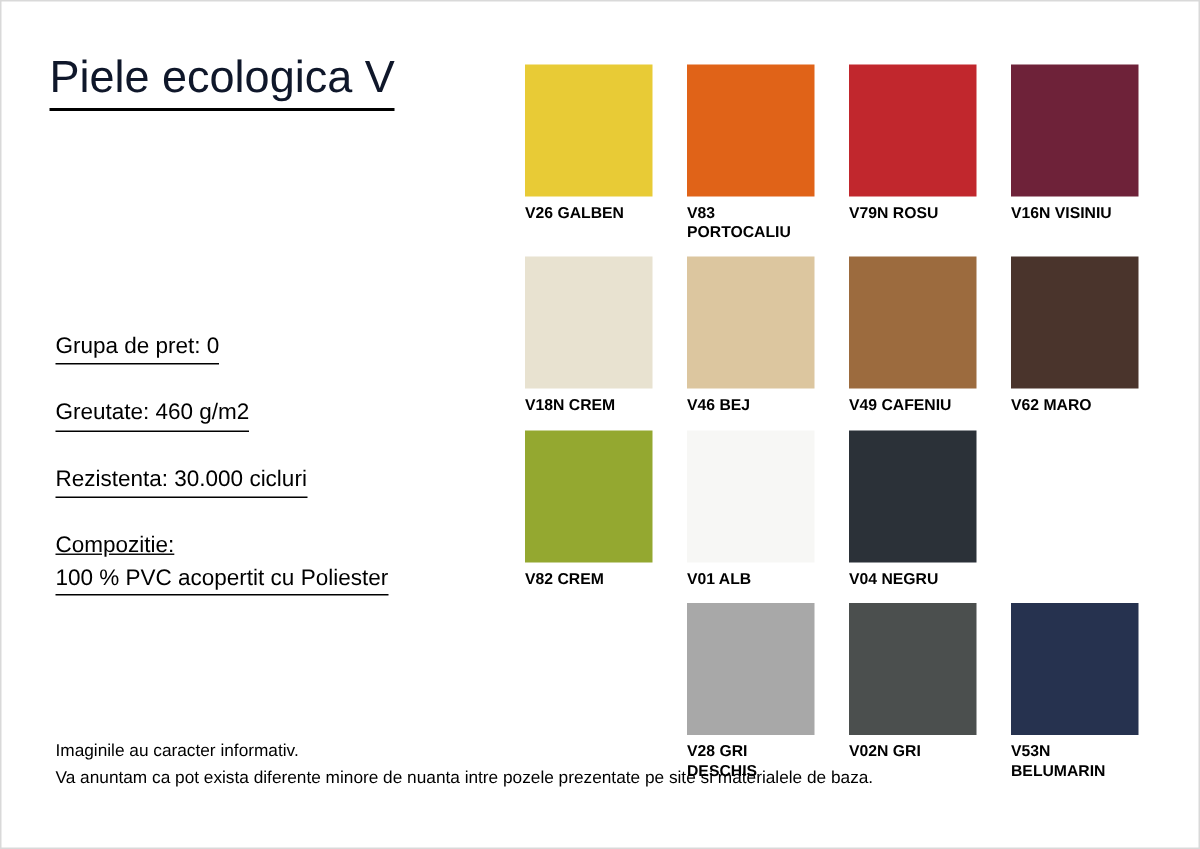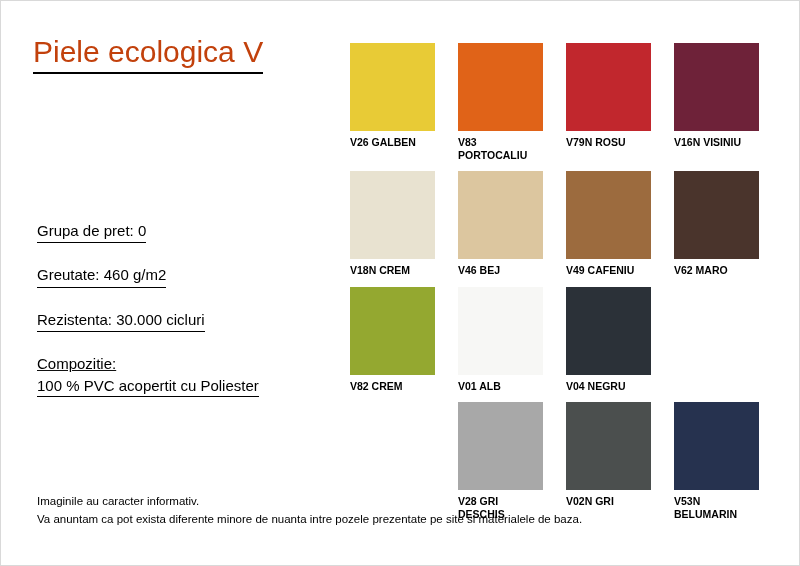--- a/index.html
+++ b/index.html
@@ -29,21 +29,21 @@
   .left-col {
     position: absolute;
     left: 32px;
     top: 34px;
     width: 300px;
   }
   .title {
     font-size: 30px;
     font-weight: normal;
     letter-spacing: 0px;
-    color: #c2410c;
+    color: #0f172a;
     border-bottom: 2px solid #000000;
     display: inline-block;
     padding-bottom: 2px;
     line-height: 1.15;
     margin: 0;
   }
 
   .spec-list {
     position: absolute;
     left: 36px;

